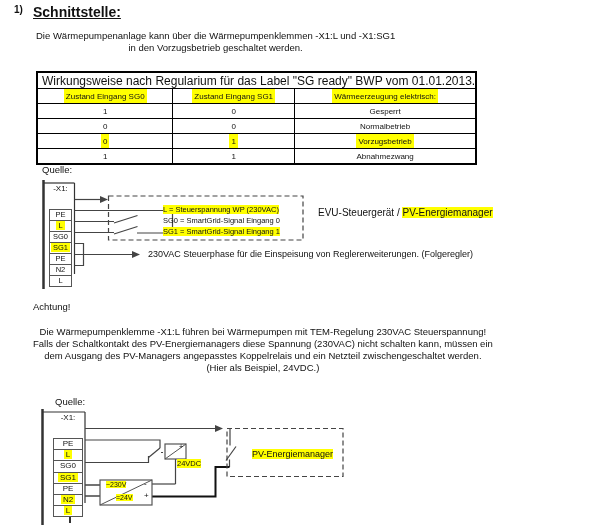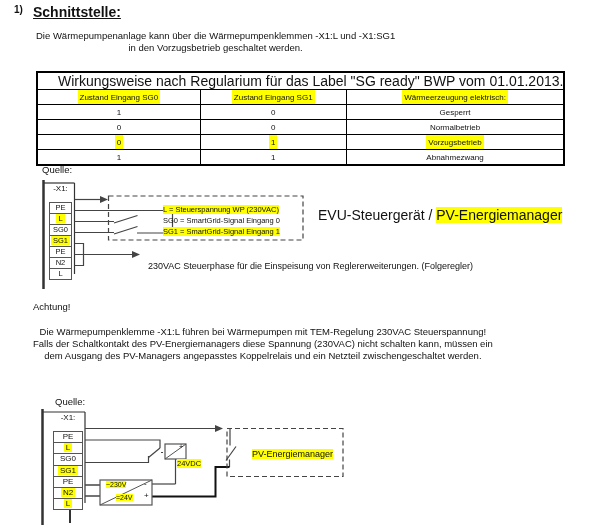--- a/index.html
+++ b/index.html
@@ -11,25 +11,25 @@
   .abs{position:absolute;white-space:nowrap;}
   .hl{background:#ffff00;}
   
   .secnum{left:14px;top:4px;font-size:10px;font-weight:bold;}
   .title{left:33px;top:4px;font-size:14px;font-weight:bold;text-decoration:underline;}
   .body-text{font-size:9.5px;line-height:12px;text-align:center;}
   
   table.sg{position:absolute;left:36px;top:71px;border-collapse:collapse;table-layout:fixed;
     border:2px solid #000;font-size:8px;background:#fff;}
   table.sg td{border:1px solid #000;padding:0;height:14px;text-align:center;vertical-align:middle;overflow:hidden;white-space:nowrap;}
-  table.sg tr.cap td{height:15px;text-align:left;padding-left:20px;font-size:14px;}
+  table.sg tr.cap td{height:15px;text-align:left;padding-left:4px;font-size:12px;}
   table.sg span{padding:9px 2px;}
   
   .tblock{position:absolute;z-index:3;}
-  .thead{font-size:8px;text-align:center;height:20px;line-height:11px;}
+  .thead{font-size:8px;text-align:center;height:27px;line-height:11px;}
   .tcell{height:10px;border:1px solid #555;margin-top:-1px;background:#fff;
     font-size:7.5px;line-height:10px;text-align:center;}
   .tcell span{padding:0 2px;}
   svg{position:absolute;left:0;top:0;z-index:1;}
   .lbl{position:absolute;z-index:4;white-space:nowrap;}
 </style>
 </head>
 <body>
 
 <svg width="615" height="525" viewBox="0 0 615 525">
@@ -155,32 +155,33 @@
     </div>
 </div>
 
 <div class="lbl" style="left:163px;top:203.5px;font-size:7.5px;line-height:11px;">
 
 <div><span class="hl">L = Steuerspannung WP (230VAC)</span></div>
     <div><span>SG0 = SmartGrid-Signal Eingang 0</span></div>
     <div><span class="hl">SG1 = SmartGrid-Signal Eingang 1</span></div>
   </div>
 
-<div class="lbl" style="left:318px;top:206.5px;font-size:14px;">
+<div class="lbl" style="left:318px;top:206.5px;font-size:10px;">
   <span>EVU-Steuergerät / </span><span class="hl">PV-Energiemanager</span>
 </div>
 
-<div class="lbl" style="left:148px;top:249px;font-size:9px;margin-top:12px;">230VAC Steuerphase für die Einspeisung von Reglererweiterungen. (Folgeregler)</div>
+<div class="lbl" style="left:148px;top:249px;font-size:9px;">230VAC Steuerphase für die Einspeisung von Reglererweiterungen. (Folgeregler)</div>
 
 <div class="abs body-text" style="left:33px;top:301px;">Achtung!</div>
 <div class="abs body-text" style="left:33px;top:326px;">
 
 <div>Die Wärmepumpenklemme -X1:L führen bei Wärmepumpen mit TEM-Regelung 230VAC Steuerspannung!</div>
     <div>Falls der Schaltkontakt des PV-Energiemanagers diese Spannung (230VAC) nicht schalten kann, müssen ein</div>
     <div>dem Ausgang des PV-Managers angepasstes Koppelrelais und ein Netzteil zwischengeschaltet werden.</div>
+    <div>(Hier als Beispiel, 24VDC.)</div>
   </div>
 
 <span class="abs body-text" style="left:55px;top:396px;">Quelle:</span>
 
 <div class="tblock" style="left:53px;top:412px;width:30px;">
   <div class="thead">-X1:</div>
   <div>
 
   <div class="tcell" style="height:10.2px;font-size:8px;"><span>PE</span></div>
       <div class="tcell" style="height:10.2px;font-size:8px;"><span class="hl">L</span></div>

